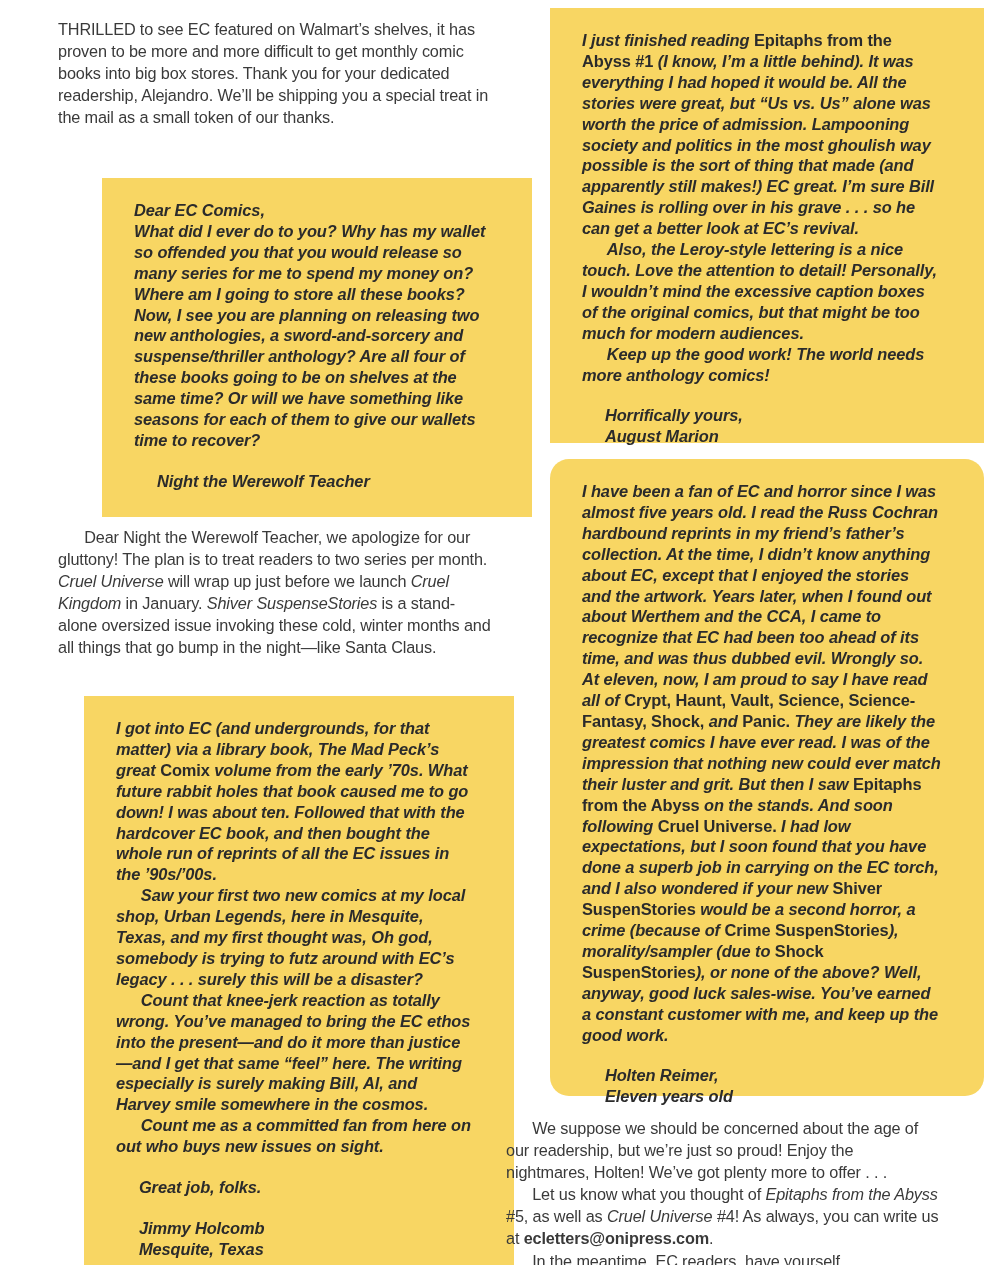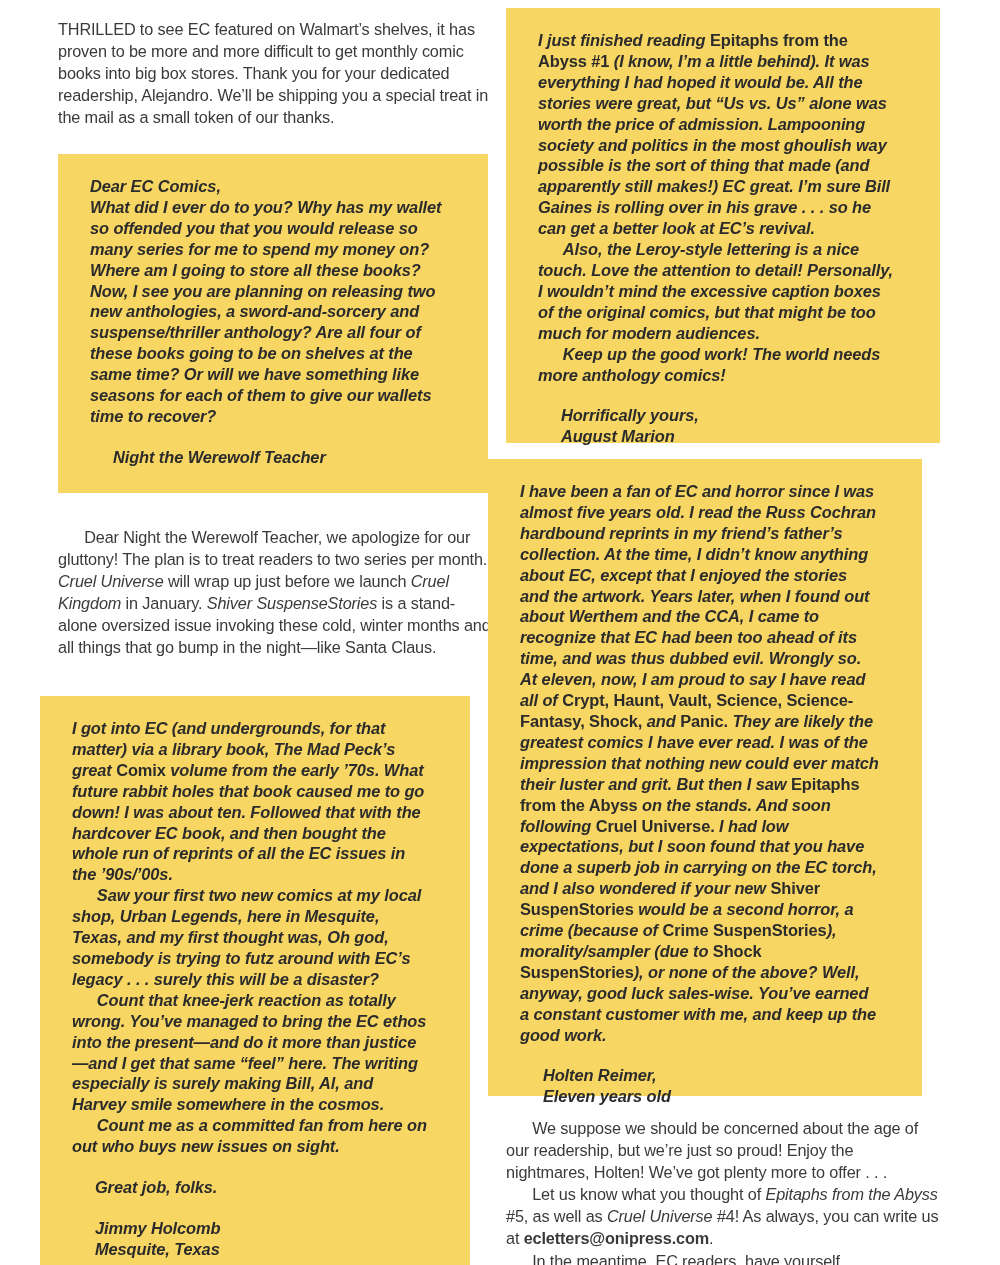--- a/index.html
+++ b/index.html
@@ -37,20 +37,21 @@
   .editorial p { margin: 0; }
   .editorial p + p { text-indent: 28px; }
   .editorial i { font-style: italic; }
   .editorial b { font-weight: bold; }
 
   
   .letterbox {
     background: #f8d663;
     box-sizing: border-box;
     padding: 22px 26px 26px 32px;
+    margin-left: 44px;
   }
   .letter {
     font-family: "Liberation Sans", sans-serif;
     font-style: italic;
     font-weight: bold;
     font-size: 17.2px;
     line-height: 20.9px;
     color: #2b2b2b;
     letter-spacing: -0.1px;
     transform: scaleX(0.955);
@@ -61,26 +62,26 @@
   .letter p.ind { text-indent: 26px; }
   .letter .roman { font-style: normal; }
   .letter .sig {
     margin-top: 20px;
     padding-left: 24px;
   }
   .letter .sig-line { display: block; }
 
   
   #intro-paragraph      { position: absolute; left: 58px;  top: 18px;   width: 464px; }
-  #letter-night         { position: absolute; left: 58px;  top: 154px;  width: 430px; height: 339px; }
+  #letter-night         { position: absolute; left: 58px;  top: 178px;  width: 430px; height: 339px; }
   #reply-night          { position: absolute; left: 58px;  top: 526px;  width: 464px; }
   #letter-jimmy         { position: absolute; left: 40px;  top: 696px;  width: 430px; height: 569px; }
 
   #letter-august        { position: absolute; left: 506px; top: 8px;    width: 434px; height: 435px; }
-  #letter-holten        { position: absolute; left: 488px; top: 459px;  width: 434px; height: 637px; }
+  #letter-holten        { position: absolute; left: 506px; top: 459px;  width: 434px; height: 637px; border-radius: 19px; }
   #reply-holten         { position: absolute; left: 506px; top: 1117px; width: 464px; }
 </style>
 </head>
 <body>
 
 <div class="page">
 
   <div class="editorial" id="intro-paragraph">
     <p>THRILLED to see EC featured on Walmart’s shelves, it has proven to be more and more difficult to get monthly comic books into big box stores. Thank you for your dedicated readership, Alejandro. We’ll be shipping you a special treat in the mail as a small token of our thanks.</p>
   </div>

